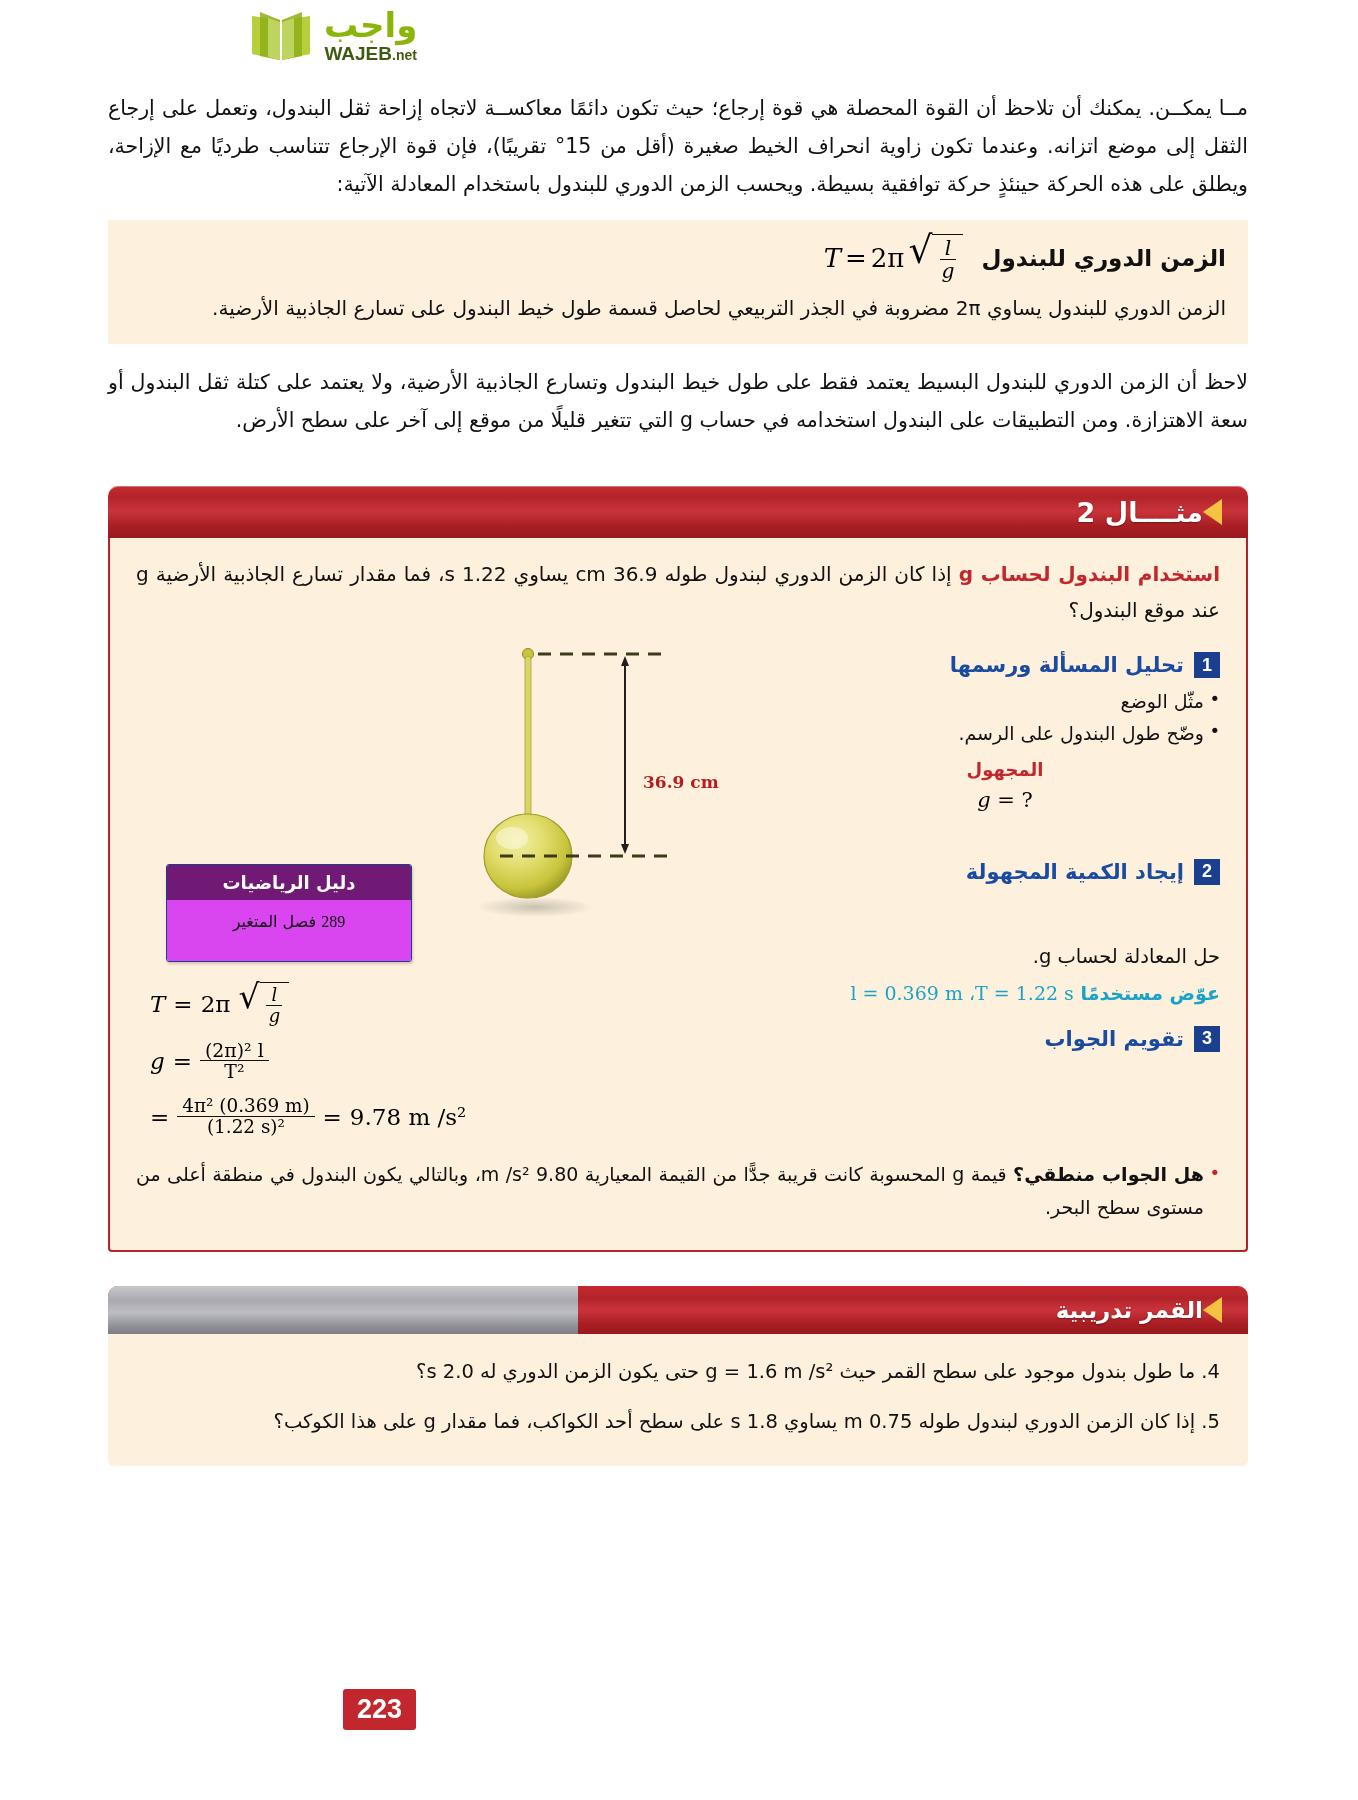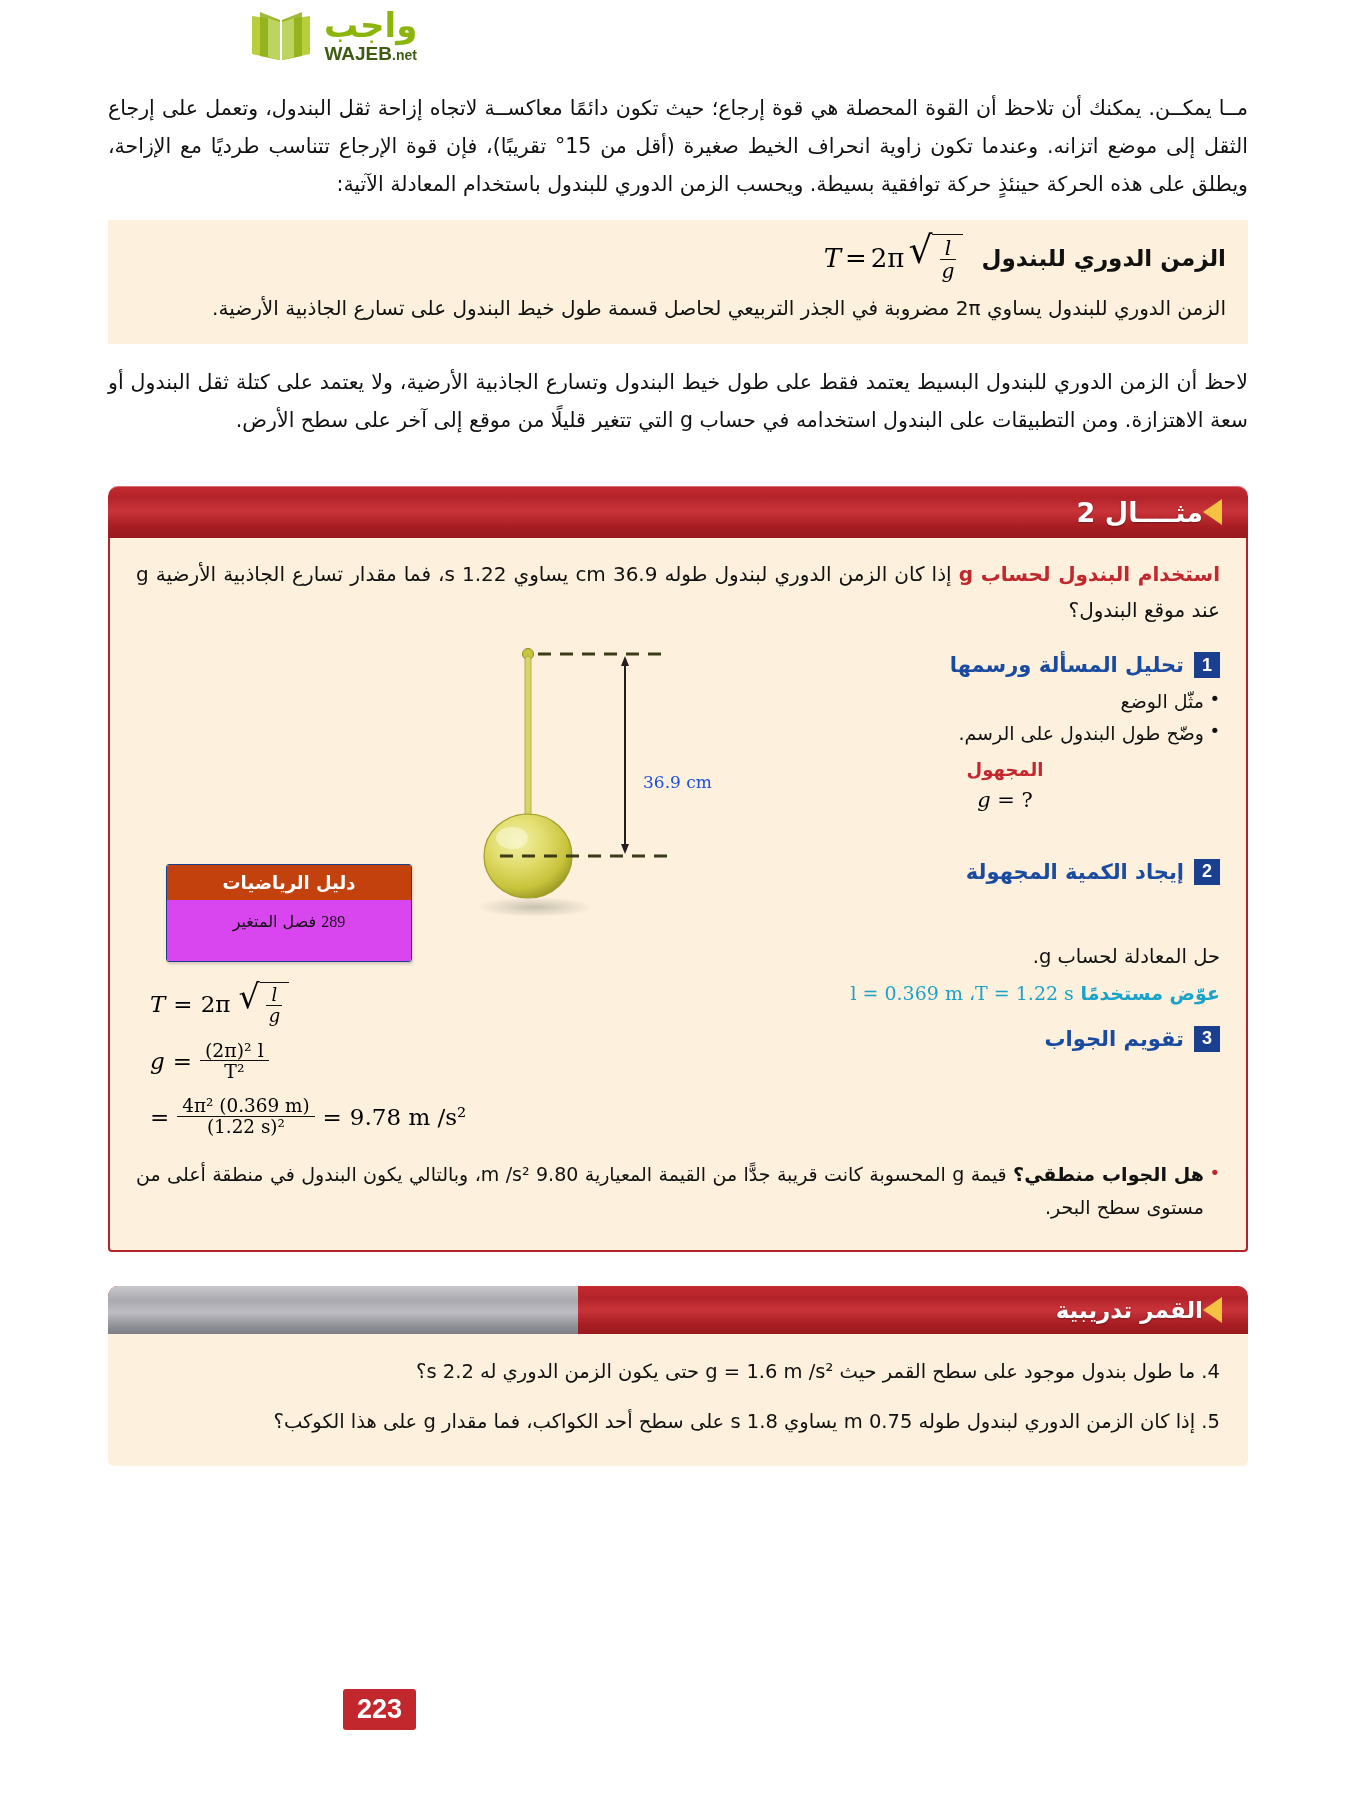--- a/index.html
+++ b/index.html
@@ -110,21 +110,21 @@
 
   
   .pend{position:relative;width:330px;height:290px;margin-top:6px;}
 
   
   .mathguide{
     position:absolute;width:244px;border:1px solid #1a3f8f;background:#fff;
     border-radius:3px;overflow:hidden;box-shadow:1px 2px 3px rgba(0,0,0,.18);
   }
   .mathguide .mg-head{
-    background:#c2410c;color:#fff;text-align:center;font-size:18px;font-weight:bold;
+    background:#701a75;color:#fff;text-align:center;font-size:18px;font-weight:bold;
     padding:7px 4px;direction:rtl;
   }
   .mathguide .mg-body{
     background:#d946ef;text-align:center;font-size:16px;color:#111;padding:12px 6px 30px 6px;direction:rtl;
     font-family:"DejaVu Sans",sans-serif;
   }
   .mathguide .mg-body .pg{font-family:"Liberation Serif",serif;}
 
   
   .solmath{direction:ltr;font-family:"DejaVu Serif","Liberation Serif",serif;margin-top:14px;padding-right:30px;}
@@ -307,21 +307,21 @@
                 <ellipse cx="75" cy="263" rx="58" ry="10" fill="url(#shadow)"></ellipse>
 
                 <line x1="78" y1="10" x2="210" y2="10" stroke="#3b3b18" stroke-width="3" stroke-dasharray="13,9"></line>
 
                 <line x1="40" y1="212" x2="210" y2="212" stroke="#3b3b18" stroke-width="3" stroke-dasharray="13,9"></line>
 
                 <line x1="165" y1="16" x2="165" y2="206" stroke="#231f20" stroke-width="2"></line>
                 <polygon points="165,12 161,22 169,22" fill="#231f20"></polygon>
                 <polygon points="165,210 161,200 169,200" fill="#231f20"></polygon>
               </svg>
-              <div style="position:absolute;left:183px;top:128px;font-size:17px;font-family:'DejaVu Serif',serif;color:#1d4ed8;direction:ltr;">36.9 cm</div>
+              <div style="position:absolute;left:183px;top:128px;font-size:17px;font-family:'DejaVu Serif',serif;color:#b91c1c;direction:ltr;font-weight:bold;">36.9 cm</div>
             </div>
 
             <div class="mathguide" style="left:30px;top:226px;">
               <div class="mg-head">دليل الرياضيات</div>
               <div class="mg-body">
                 <span class="pg">289</span>
                 <span>فصل المتغير</span>
               </div>
             </div>
 
@@ -372,21 +372,21 @@
 
     <div class="practice-wrap">
       <div class="practice-banner">
         <div class="pb-grey"></div>
         <div style="display:flex;align-items:center;margin-right:16px;position:relative;z-index:3;">
           <div class="tri-marker"></div>
           <div class="title">القمر تدريبية</div>
         </div>
       </div>
       <div class="practice-body">
-        <p>4. ما طول بندول موجود على سطح القمر حيث g = 1.6 m /s² حتى يكون الزمن الدوري له 2.2 s؟</p>
+        <p>4. ما طول بندول موجود على سطح القمر حيث g = 1.6 m /s² حتى يكون الزمن الدوري له 2.0 s؟</p>
         <p>5. إذا كان الزمن الدوري لبندول طوله 0.75 m يساوي 1.8 s على سطح أحد الكواكب، فما مقدار g على هذا الكوكب؟</p>
       </div>
     </div>
 
   </div>
 
   <div class="pagenum">223</div>
 </div>
 
 </body></html>

